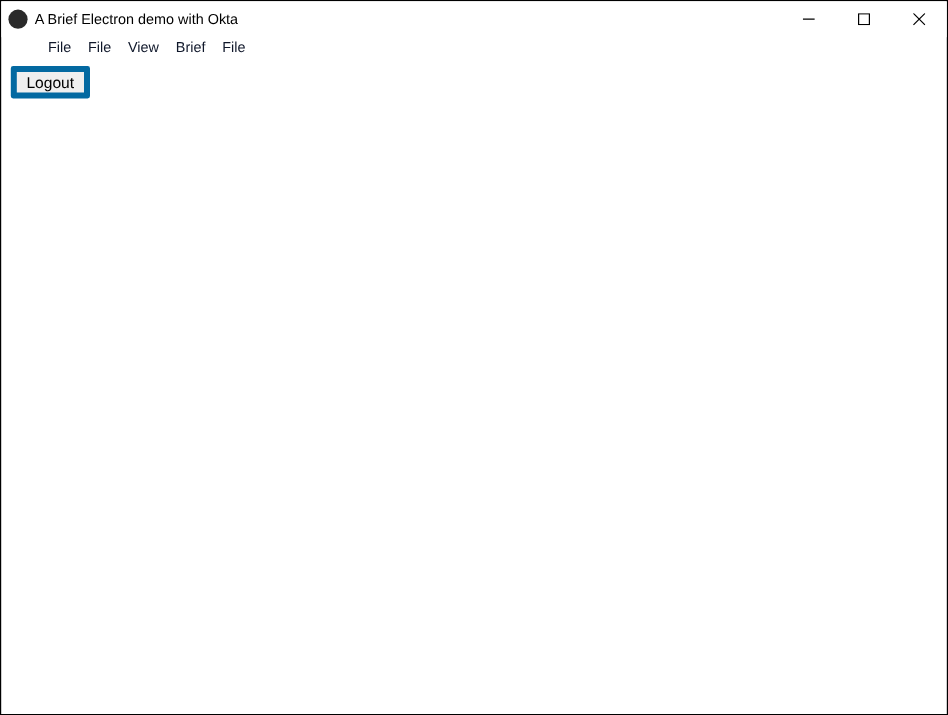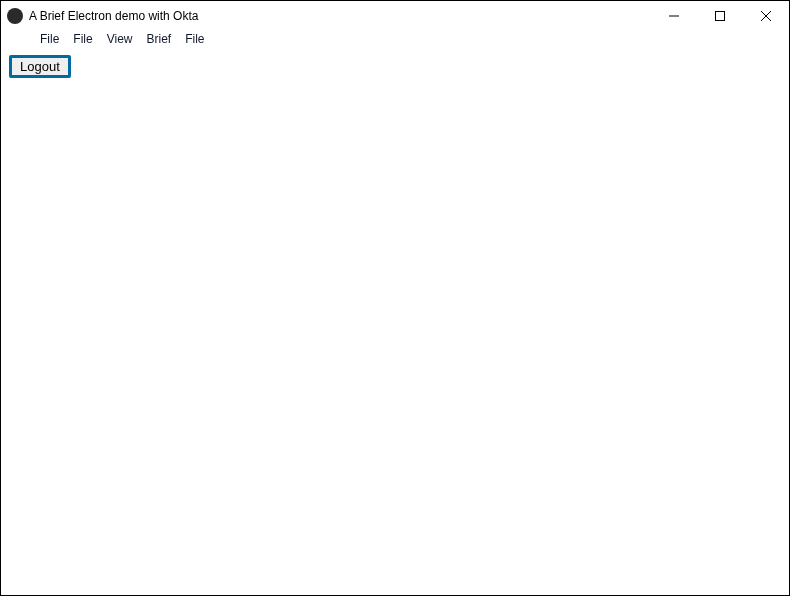--- a/index.html
+++ b/index.html
@@ -74,21 +74,21 @@
       margin: 14px 0 16px 0;
     }
     .message {
       font-size: 16px;
       margin: 0 0 2px 0;
     }
     .logout-btn {
       font-family: Arial, sans-serif;
       font-size: 13px;
       background: #efefef;
-      border: 3px solid #0369a1;
+      border: 5px solid #0369a1;
       border-radius: 2px;
       padding: 1px 8px;
       cursor: pointer;
     }
   </style>
 </head>
 <body>
 
 <div class="titlebar">
   <div class="app-icon"></div>

